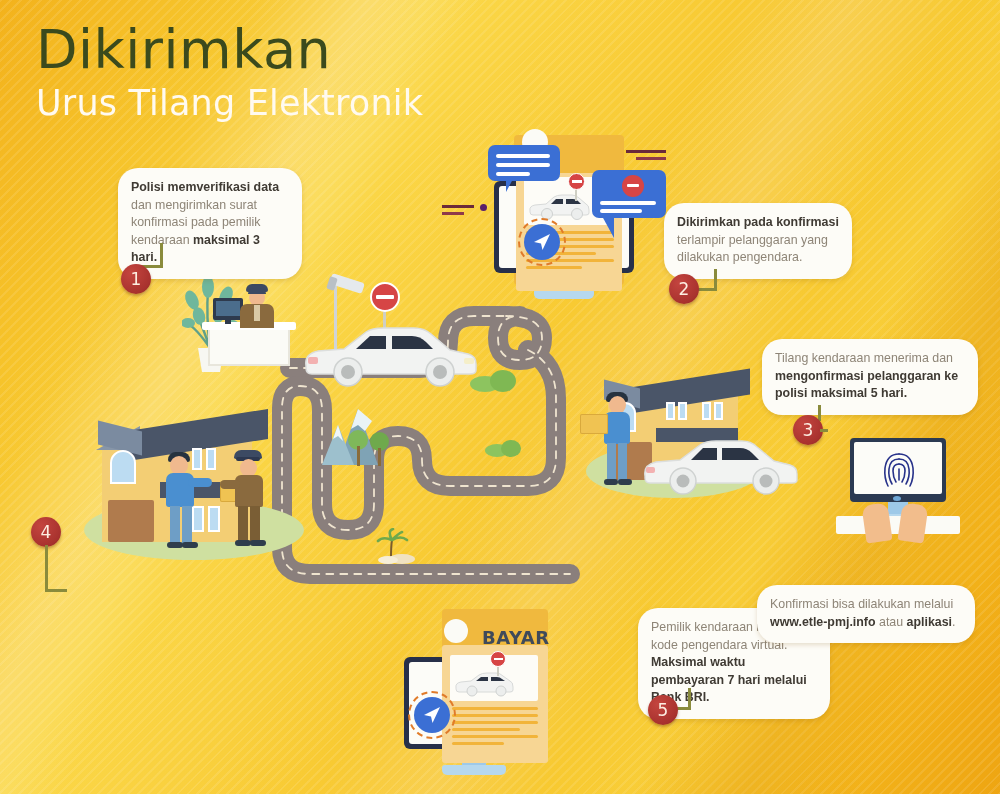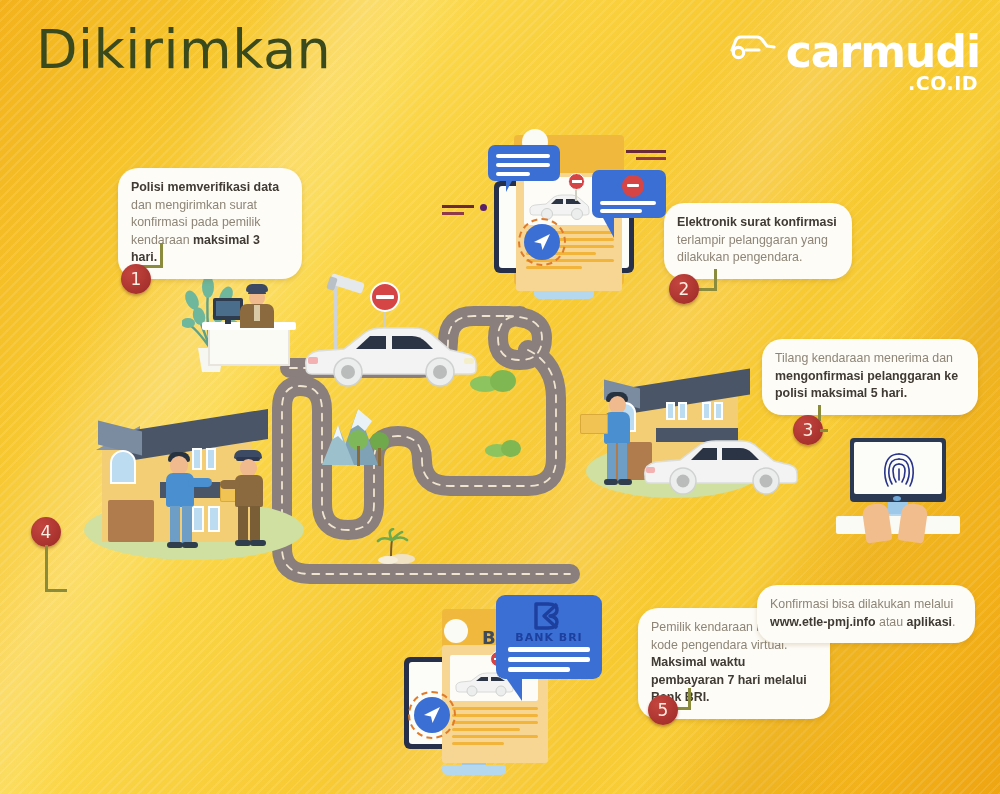--- a/index.html
+++ b/index.html
@@ -79,32 +79,22 @@
   .bub i{position:absolute;display:block;background:#fff;height:4px;border-radius:2px;}
   .tree-top{position:absolute;background:#7fb85a;border-radius:50%;}
   .trunk{position:absolute;background:#8a6b3a;}
 </style>
 </head>
 <body>
 
 <div id="stage">
 
   <div class="abs" id="title-main">Dikirimkan</div>
-
-  <div class="abs" id="brand">
-    <span style="margin-right:4px;margin-bottom:6px;">
-      <svg width="56" height="34" viewBox="0 0 56 34">
-        <path d="M6 22 L10 12 Q11.5 9 15 9 L31 9 Q34 9 36 11.5 L41 18 L48 19" fill="none" stroke="#fff" stroke-width="3.2" stroke-linecap="round" stroke-linejoin="round"></path>
-        <line x1="20" y1="22" x2="33" y2="22" stroke="#fff" stroke-width="3.2" stroke-linecap="round"></line>
-        <circle cx="12.5" cy="24.5" r="5.2" fill="none" stroke="#fff" stroke-width="3.2"></circle>
-      </svg>
-    </span>
-    <span id="brand-word">carmudi</span>
-    <span id="brand-tld">.CO.ID</span>
-  </div>
+  <div class="abs" id="title-sub">Urus Tilang Elektronik</div>
+
 
   <div class="abs" style="left:270px;top:290px;">
     <svg width="330" height="310" viewBox="0 0 330 310">
       <g fill="none" stroke="#8a7f7c" stroke-width="20" stroke-linecap="round" stroke-linejoin="round">
         <path d="M20 78 H150 Q178 78 178 52 Q178 26 204 26 H236"></path>
         <path d="M236 26 Q272 26 272 48 Q272 70 250 70 Q228 70 228 48 Q228 26 250 26"></path>
         <path d="M258 60 Q286 74 286 108 V168 Q286 196 258 196 H180 Q152 196 152 170 Q152 146 128 146 Q104 146 104 170 V214 Q104 240 78 240 Q52 240 52 214 V120 Q52 96 30 96 Q12 96 12 118 V258 Q12 284 40 284 H300"></path>
       </g>
       <g fill="none" stroke="#efe4cf" stroke-width="1.8" stroke-dasharray="7 7" stroke-linecap="round">
         <path d="M20 78 H150 Q178 78 178 52 Q178 26 204 26 H236"></path>
@@ -426,44 +416,31 @@
     <div class="doc-line" style="left:54px;top:147px;width:52px;"></div>
 
     <div class="abs" style="left:10px;top:96px;">
       <div class="abs" style="left:0;top:0;width:48px;height:48px;border-radius:50%;border:2px dashed #e07b2a;box-sizing:border-box;"></div>
       <div class="abs" style="left:6px;top:6px;width:36px;height:36px;border-radius:50%;background:#3b6fd4;"></div>
       <svg class="abs" style="left:12px;top:12px;" width="24" height="24" viewBox="0 0 24 24">
         <path d="M20 4 L4 12 L11 13.5 L12.5 20 Z" fill="#fff"></path>
       </svg>
     </div>
 
-    <div class="bub" style="left:98px;top:0px;width:106px;height:84px;border-radius:9px;">
-      <div class="abs" style="left:36px;top:6px;">
-        <svg width="32" height="30" viewBox="0 0 32 30">
-          <path d="M4 3 H16 Q25 3 25 9 Q25 14 18 15 Q25 16 25 21 Q25 27 16 27 H4 Z" fill="none" stroke="#1d3f9e" stroke-width="3.4" stroke-linejoin="round"></path>
-          <path d="M25 3 L12 15 L25 27" fill="none" stroke="#1d3f9e" stroke-width="3.4" stroke-linejoin="round"></path>
-        </svg>
-      </div>
-      <div class="abs" style="left:0;top:36px;width:106px;text-align:center;font-size:11px;font-weight:700;letter-spacing:1px;color:#1d3f9e;font-family:'DejaVu Sans',sans-serif;">BANK BRI</div>
-      <i style="left:12px;top:52px;width:82px;height:5px;"></i>
-      <i style="left:12px;top:62px;width:82px;height:5px;"></i>
-      <i style="left:12px;top:72px;width:62px;height:5px;"></i>
-      <div class="abs" style="left:8px;top:80px;width:0;height:0;border-right:18px solid #3b6fd4;border-bottom:26px solid transparent;"></div>
-    </div>
   </div>
 
   <div class="callout" style="left:118px;top:168px;width:158px;">
     <span><b>Polisi memverifikasi data</b><span> dan mengirimkan surat konfirmasi pada pemilik kendaraan </span><b>maksimal 3 hari.</b></span>
   </div>
   <div class="lead v" style="left:160px;top:243px;width:3px;height:24px;"></div>
   <div class="lead h" style="left:136px;top:265px;width:27px;height:3px;"></div>
   <div class="badge" style="left:121px;top:264px;">1</div>
 
   <div class="callout" style="left:664px;top:203px;width:162px;">
-    <span><b>Elektronik surat konfirmasi</b><span> terlampir pelanggaran yang dilakukan pengendara.</span></span>
+    <span><b>Dikirimkan pada konfirmasi</b><span> terlampir pelanggaran yang dilakukan pengendara.</span></span>
   </div>
   <div class="lead v" style="left:714px;top:269px;width:3px;height:22px;"></div>
   <div class="lead h" style="left:696px;top:288px;width:21px;height:3px;"></div>
   <div class="badge" style="left:669px;top:274px;">2</div>
 
   <div class="callout" style="left:762px;top:339px;width:190px;">
     <span><span>Tilang kendaraan menerima dan </span><b>mengonfirmasi pelanggaran ke polisi maksimal 5 hari.</b></span>
   </div>
   <div class="lead v" style="left:818px;top:405px;width:3px;height:16px;"></div>
   <div class="badge" style="left:793px;top:415px;">3</div>

